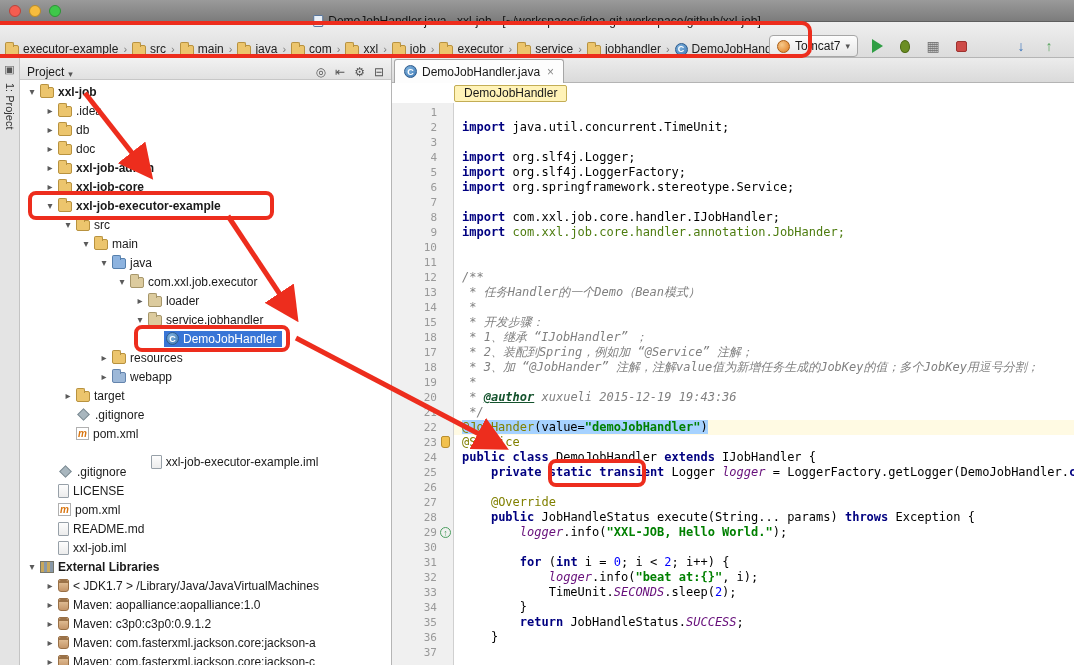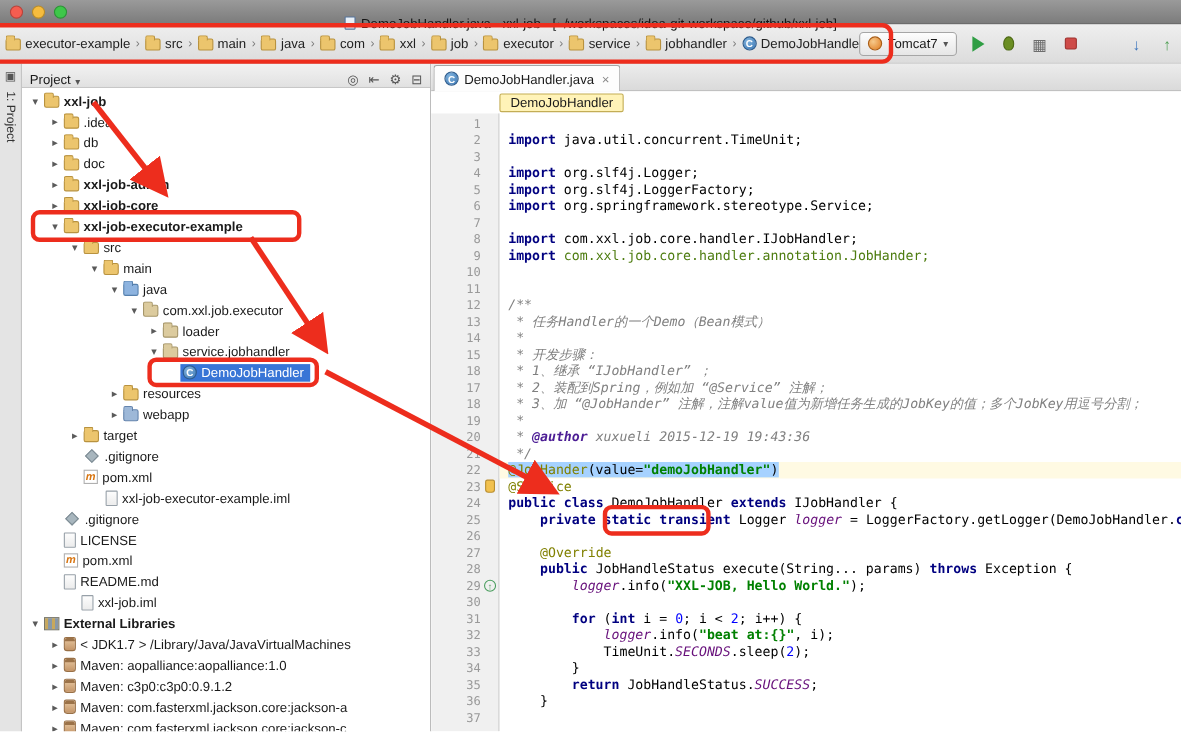--- a/index.html
+++ b/index.html
@@ -11,21 +11,21 @@
   .titlebar{height:22px;background:linear-gradient(#9a9a9a,#7c7c7c);border-bottom:1px solid #5e5e5e;display:flex;align-items:center;position:relative;}
   .traffic{display:flex;gap:8px;margin-left:9px;}
   .light{width:12px;height:12px;border-radius:50%;display:inline-block;}
   .light.red{background:#f55d50;border:1px solid #b8443c;}
   .light.yellow{background:#f6bc3e;border:1px solid #b98c2a;}
   .light.green{background:#3ec74a;border:1px solid #2d9337;}
   .title-text{position:absolute;left:50%;transform:translateX(-50%);white-space:nowrap;display:flex;align-items:center;gap:5px;color:#141414;font-size:12px;margin-top:20px;}
   .title-file-icon{width:10px;height:12px;background:#e9f0f7;border:1px solid #57759c;border-radius:1px;display:inline-block;}
 
   
-  .navbar{height:36px;background:linear-gradient(#efefef,#dcdcdc);border-bottom:1px solid #b5b5b5;display:flex;align-items:center;justify-content:space-between;padding:0 4px 0 3px;}
+  .navbar{height:36px;background:linear-gradient(#efefef,#dcdcdc);border-bottom:1px solid #b5b5b5;display:flex;align-items:flex-end;justify-content:space-between;padding:0 16px 0 3px;}
   .breadcrumbs{display:flex;align-items:center;gap:2px;white-space:nowrap;overflow:hidden;flex-shrink:1;}
   .crumb{display:flex;align-items:center;gap:4px;padding:1px 2px;cursor:default;}
   .crumb-label{color:#222;}
   .crumb-sep{color:#7a7a7a;font-size:11px;margin:0 1px;}
   .run-controls{display:flex;align-items:center;gap:10px;flex:none;}
   .run-config{display:flex;align-items:center;gap:5px;background:linear-gradient(#fdfdfd,#e6e6e6);border:1px solid #a6a6a6;border-radius:4px;padding:2px 7px;height:22px;}
   .tomcat-icon{width:13px;height:13px;border-radius:50%;background:radial-gradient(circle at 35% 35%,#f6c98b,#e07b1f);border:1px solid #a95c14;display:inline-block;}
   .dd{font-size:9px;color:#555;}
   .tb-btn{display:inline-flex;align-items:center;justify-content:center;width:18px;height:18px;cursor:default;}
   .play-tri{width:0;height:0;border-left:11px solid #2f9e44;border-top:7px solid transparent;border-bottom:7px solid transparent;display:inline-block;}
@@ -87,21 +87,21 @@
   .caret-line{background:#fffae3;}
   .selection{background:#a6d2ff;}
   .tok-k{color:#000080;font-weight:bold;}
   .tok-s{color:#008000;font-weight:bold;}
   .tok-c{color:#808080;font-style:italic;}
   .tok-a{color:#808000;}
   .tok-f{color:#660e7a;font-style:italic;}
   .tok-n{color:#0000ff;}
   .tok-p{color:#000;}
   .tok-g{color:#4d7c0f;}
-  .tok-d{color:#4c1d95;font-weight:bold;font-style:italic;}
+  .tok-d{color:#14532d;font-weight:bold;font-style:italic;text-decoration:underline;}
 
   .overlay{position:absolute;left:0;top:0;pointer-events:none;z-index:50;}
 </style>
 </head>
 <body>
 
 <div class="app">
 
   <div class="titlebar">
     <div class="traffic">
@@ -339,21 +339,21 @@
               <span class="tree-label">.gitignore</span>
             </span>
           </div>
           <div class="tree-row" style="padding-left: 42px;">
             <span class="tw">&nbsp;</span>
             <span class="row-content">
               <span class="mini-icon mi-maven">m</span>
               <span class="tree-label">pom.xml</span>
             </span>
           </div>
-          <div class="tree-row" style="padding-left: 62px;">
+          <div class="tree-row" style="padding-left: 62px; flex-direction: column;">
             <span class="tw">&nbsp;</span>
             <span class="row-content">
               <span class="mini-icon mi-file"></span>
               <span class="tree-label">xxl-job-executor-example.iml</span>
             </span>
           </div>
           <div class="tree-row" style="padding-left: 24px;">
             <span class="tw">&nbsp;</span>
             <span class="row-content">
               <span class="mini-icon mi-gitignore"></span>
@@ -374,21 +374,21 @@
               <span class="tree-label">pom.xml</span>
             </span>
           </div>
           <div class="tree-row" style="padding-left: 24px;">
             <span class="tw">&nbsp;</span>
             <span class="row-content">
               <span class="mini-icon mi-file"></span>
               <span class="tree-label">README.md</span>
             </span>
           </div>
-          <div class="tree-row" style="padding-left: 24px; gap: 16px;">
+          <div class="tree-row" style="padding-left: 24px;">
             <span class="tw">&nbsp;</span>
             <span class="row-content">
               <span class="mini-icon mi-file"></span>
               <span class="tree-label">xxl-job.iml</span>
             </span>
           </div>
           <div class="tree-row" style="padding-left: 6px;">
             <span class="tw">▾</span>
             <span class="row-content">
               <span class="mini-icon mi-library"></span>

